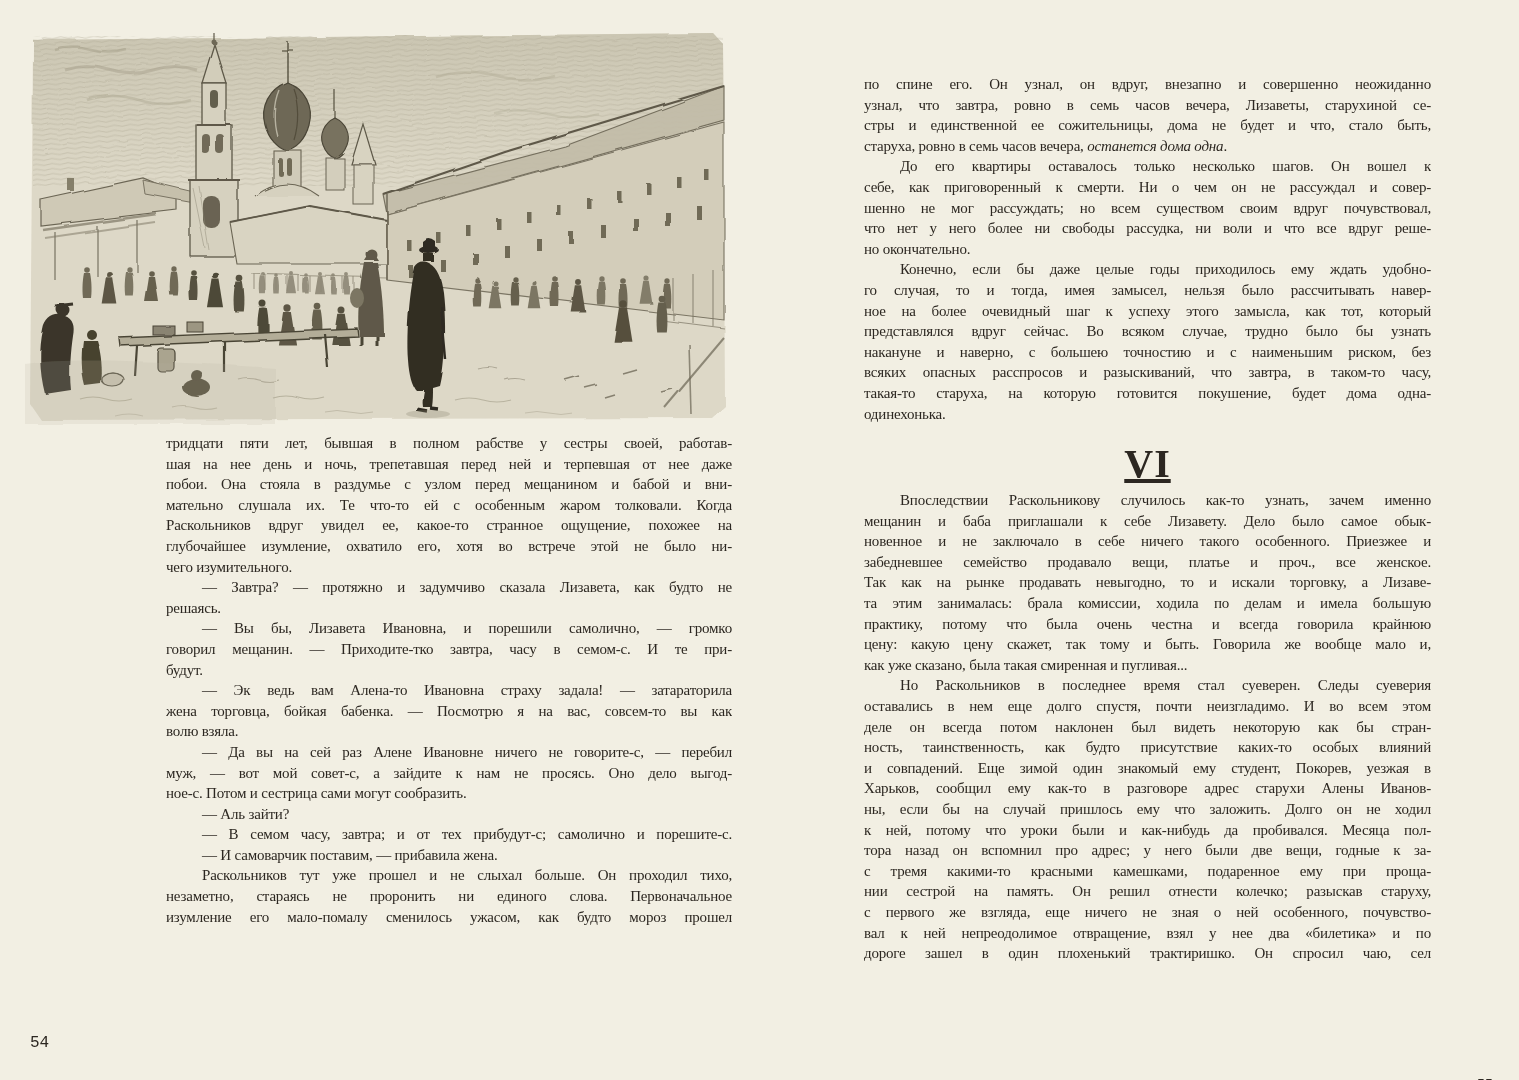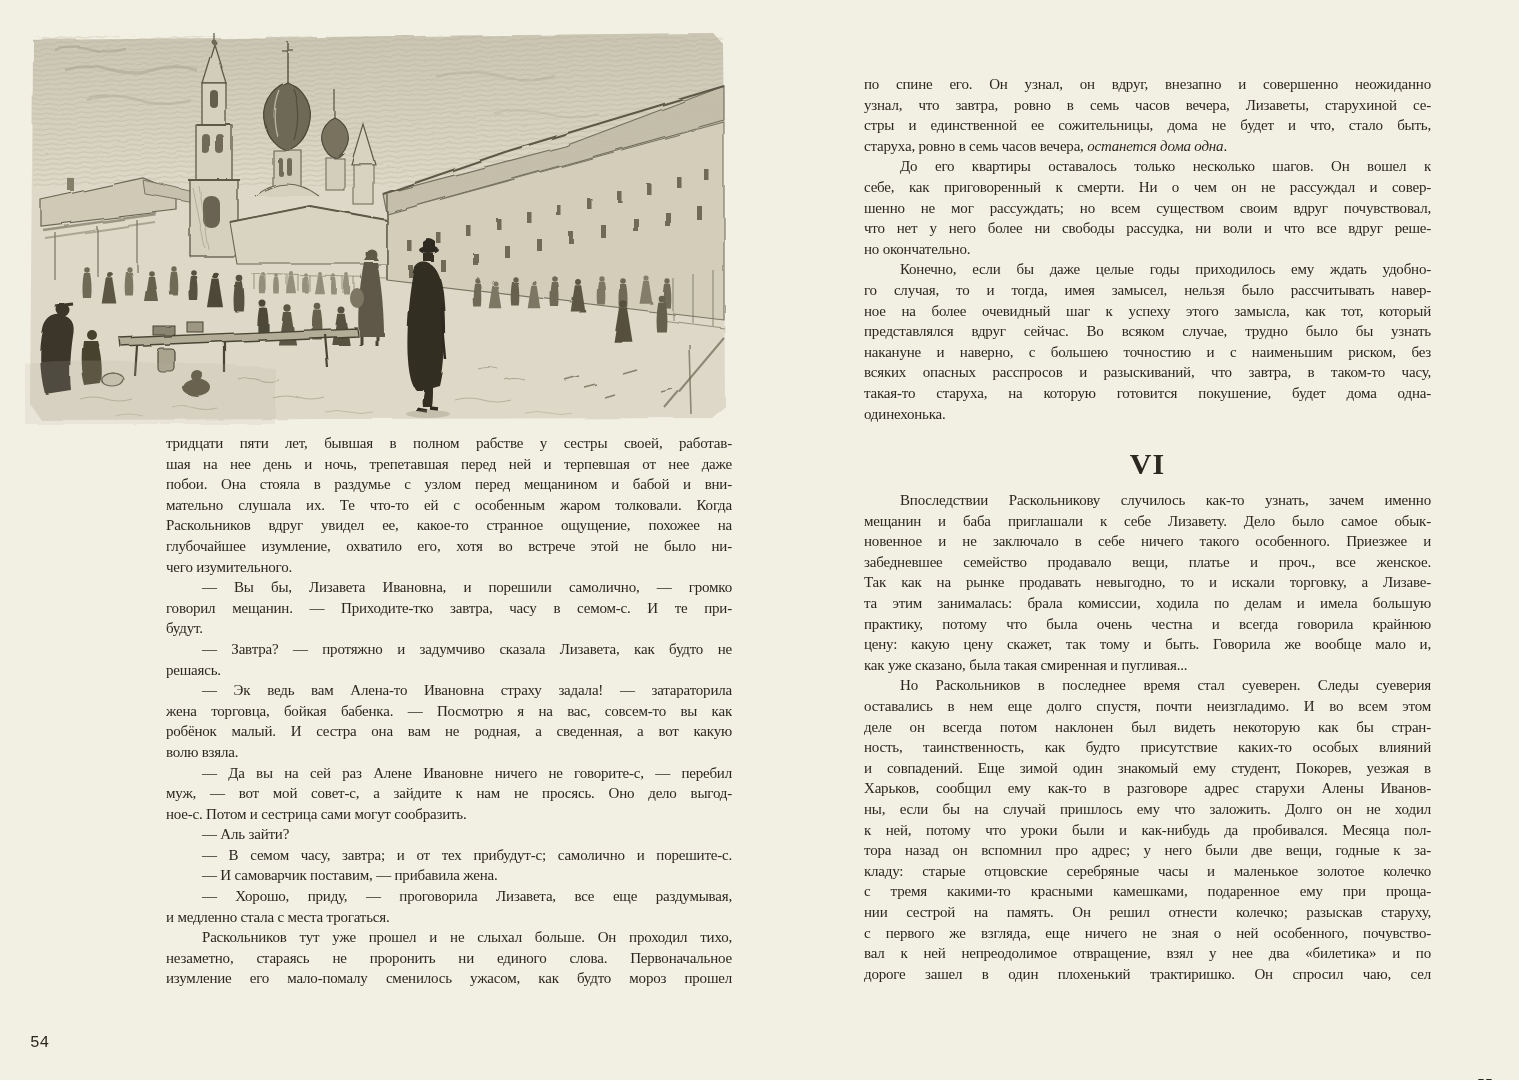--- a/index.html
+++ b/index.html
@@ -26,26 +26,27 @@
   .line{
     text-align:justify;
     text-align-last:justify;
     max-height:21px;
     overflow:hidden;
   }
   .line.flush{text-align-last:left;}
   .line.indent{text-indent:36px;}
   .chapter-heading{
     text-align:center;
-    font-size:30px;
+    font-size:40px;
     line-height:36px;
     font-weight:700;
     letter-spacing:1px;
     color:#2c2721;
     margin:22px 0 8px 0;
+    text-decoration:underline;
   }
   .page-number{
     position:absolute;
     font:16px/20px "Liberation Serif", serif;
     color:#2c2721;
   }
   #page-num-left{left:30px;top:1033px;font-family:Liberation Mono, monospace;}
   #page-num-right{right:26px;top:1075px;}
 </style>
 </head>
@@ -253,51 +254,46 @@
       <div class="para">
         <div class="line">тридцати пяти лет, бывшая в полном рабстве у сестры своей, работав-</div>
         <div class="line">шая на нее день и ночь, трепетавшая перед ней и терпевшая от нее даже</div>
         <div class="line">побои. Она стояла в раздумье с узлом перед мещанином и бабой и вни-</div>
         <div class="line">мательно слушала их. Те что-то ей с особенным жаром толковали. Когда</div>
         <div class="line">Раскольников вдруг увидел ее, какое-то странное ощущение, похожее на</div>
         <div class="line">глубочайшее изумление, охватило его, хотя во встрече этой не было ни-</div>
         <div class="line flush">чего изумительного.</div>
       </div>
       <div class="para">
+        <div class="line indent">— Завтра? — протяжно и задумчиво сказала Лизавета, как будто не</div>
+        <div class="line flush">решаясь.</div>
+      </div>
+      <div class="para">
         <div class="line indent">— Вы бы, Лизавета Ивановна, и порешили самолично, — громко</div>
         <div class="line">говорил мещанин. — Приходите-тко завтра, часу в семом-с. И те при-</div>
         <div class="line flush">будут.</div>
       </div>
       <div class="para">
-        <div class="line indent">— Завтра? — протяжно и задумчиво сказала Лизавета, как будто не</div>
-        <div class="line flush">решаясь.</div>
-      </div>
-      <div class="para">
         <div class="line indent">— Эк ведь вам Алена-то Ивановна страху задала! — затараторила</div>
         <div class="line">жена торговца, бойкая бабенка. — Посмотрю я на вас, совсем-то вы как</div>
-        <div class="line">робёнок малый. И сестра она вам не родная, а сведенная, а вот какую</div>
         <div class="line flush">волю взяла.</div>
       </div>
       <div class="para">
         <div class="line indent">— Да вы на сей раз Алене Ивановне ничего не говорите-с, — перебил</div>
         <div class="line">муж, — вот мой совет-с, а зайдите к нам не просясь. Оно дело выгод-</div>
         <div class="line flush">ное-с. Потом и сестрица сами могут сообразить.</div>
       </div>
       <div class="para">
         <div class="line flush indent">— Аль зайти?</div>
       </div>
       <div class="para">
         <div class="line indent">— В семом часу, завтра; и от тех прибудут-с; самолично и порешите-с.</div>
       </div>
       <div class="para">
         <div class="line flush indent">— И самоварчик поставим, — прибавила жена.</div>
-      </div>
-      <div class="para">
-        <div class="line indent">— Хорошо, приду, — проговорила Лизавета, все еще раздумывая,</div>
-        <div class="line flush">и медленно стала с места трогаться.</div>
       </div>
       <div class="para">
         <div class="line indent">Раскольников тут уже прошел и не слыхал больше. Он проходил тихо,</div>
         <div class="line">незаметно, стараясь не проронить ни единого слова. Первоначальное</div>
         <div class="line">изумление его мало-помалу сменилось ужасом, как будто мороз прошел</div>
       </div>
     </div>
 
   <div id="right-col" class="text-col">
     <div>
@@ -341,21 +337,20 @@
         <div class="para">
           <div class="line indent">Но Раскольников в последнее время стал суеверен. Следы суеверия</div>
           <div class="line">оставались в нем еще долго спустя, почти неизгладимо. И во всем этом</div>
           <div class="line">деле он всегда потом наклонен был видеть некоторую как бы стран-</div>
           <div class="line">ность, таинственность, как будто присутствие каких-то особых влияний</div>
           <div class="line">и совпадений. Еще зимой один знакомый ему студент, Покорев, уезжая в</div>
           <div class="line">Харьков, сообщил ему как-то в разговоре адрес старухи Алены Иванов-</div>
           <div class="line">ны, если бы на случай пришлось ему что заложить. Долго он не ходил</div>
           <div class="line">к ней, потому что уроки были и как-нибудь да пробивался. Месяца пол-</div>
           <div class="line">тора назад он вспомнил про адрес; у него были две вещи, годные к за-</div>
-          <div class="line">кладу: старые отцовские серебряные часы и маленькое золотое колечко</div>
           <div class="line">с тремя какими-то красными камешками, подаренное ему при проща-</div>
           <div class="line">нии сестрой на память. Он решил отнести колечко; разыскав старуху,</div>
           <div class="line">с первого же взгляда, еще ничего не зная о ней особенного, почувство-</div>
           <div class="line">вал к ней непреодолимое отвращение, взял у нее два «билетика» и по</div>
           <div class="line">дороге зашел в один плохенький трактиришко. Он спросил чаю, сел</div>
         </div>
       </div>
   </div>
 
   <div id="page-num-left" class="page-number">54</div>

